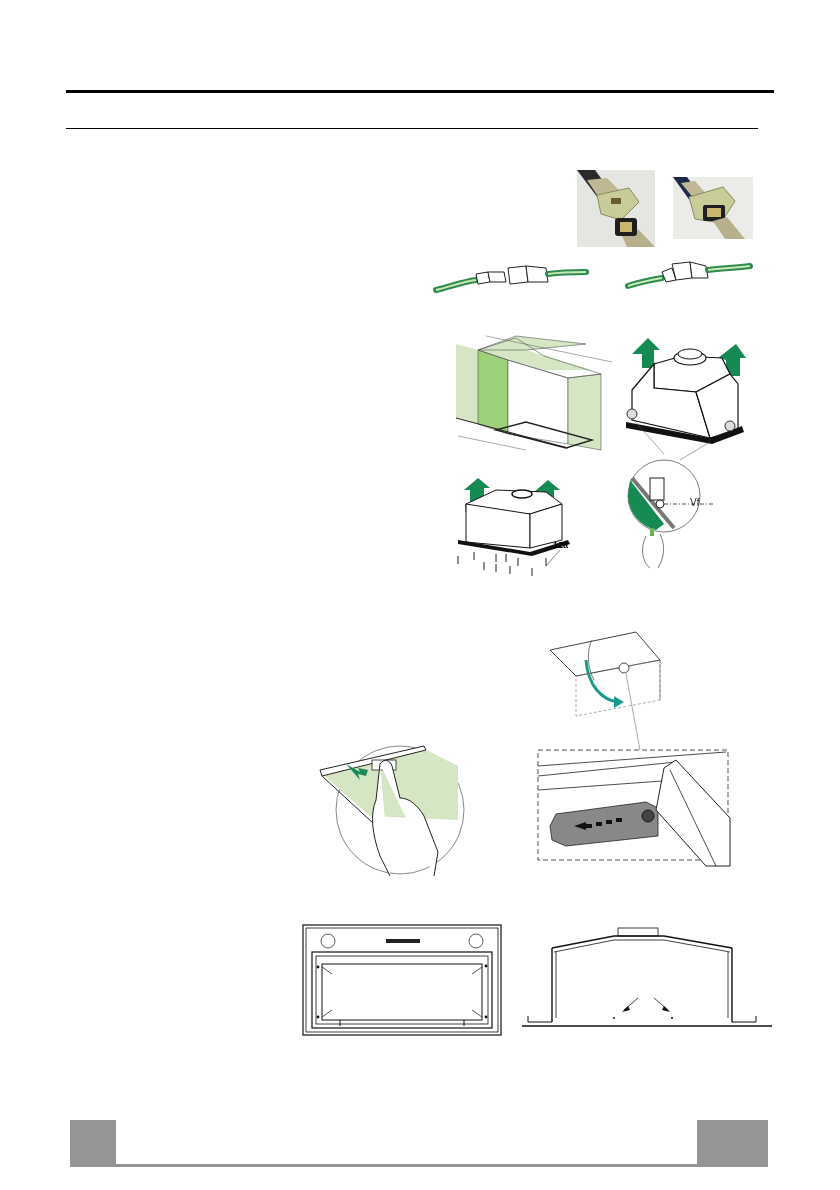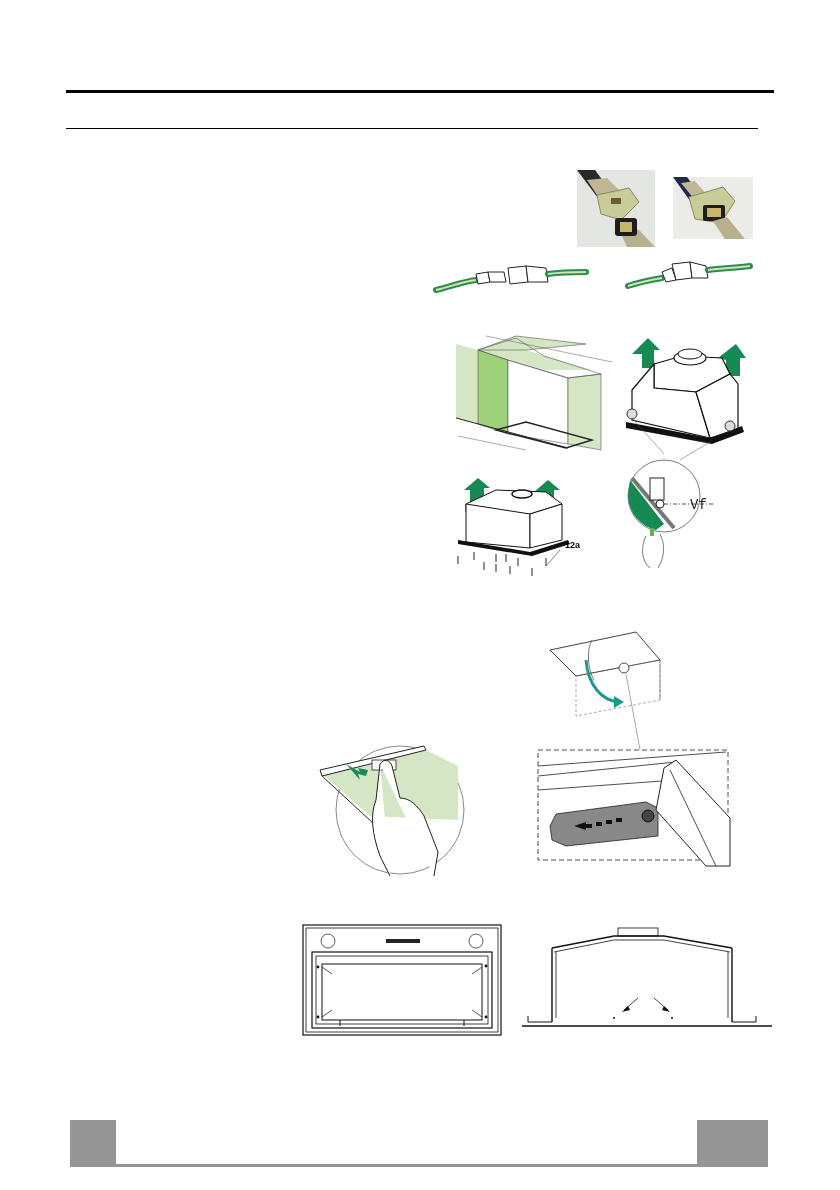--- a/index.html
+++ b/index.html
@@ -3,22 +3,22 @@
 <meta charset="utf-8">
 <style>
   html, body { margin:0; padding:0; background:#ffffff; }
   body { width:840px; height:1190px; position:relative; overflow:hidden; font-family:"Liberation Sans", sans-serif; }
   .abs { position:absolute; }
   .rule-top { left:66px; top:90px; width:708px; height:3px; background:#000; }
   .rule-sub { left:66px; top:128px; width:692px; height:1px; background:#000; }
   .photo { background:#e9ebe6; overflow:hidden; }
   .foot-box { background:#959595; }
   .foot-line { background:#959595; }
-  .label { font-size:9px; color:#000; font-weight:bold;margin-left:12px; }
-  .label-light { font-size:14px; color:#222;font-family:Liberation Mono, monospace; }
+  .label { font-size:9px; color:#000; font-weight:bold; }
+  .label-light { font-size:10px; color:#222; }
   svg { position:absolute; overflow:visible; }
 </style>
 </head>
 <body>
 
 <div class="abs rule-top"></div>
 <div class="abs rule-sub"></div>
 
 <div class="abs photo" style="left:577px;top:170px;width:78px;height:77px;">
   <svg width="78" height="77" viewBox="0 0 78 77">

